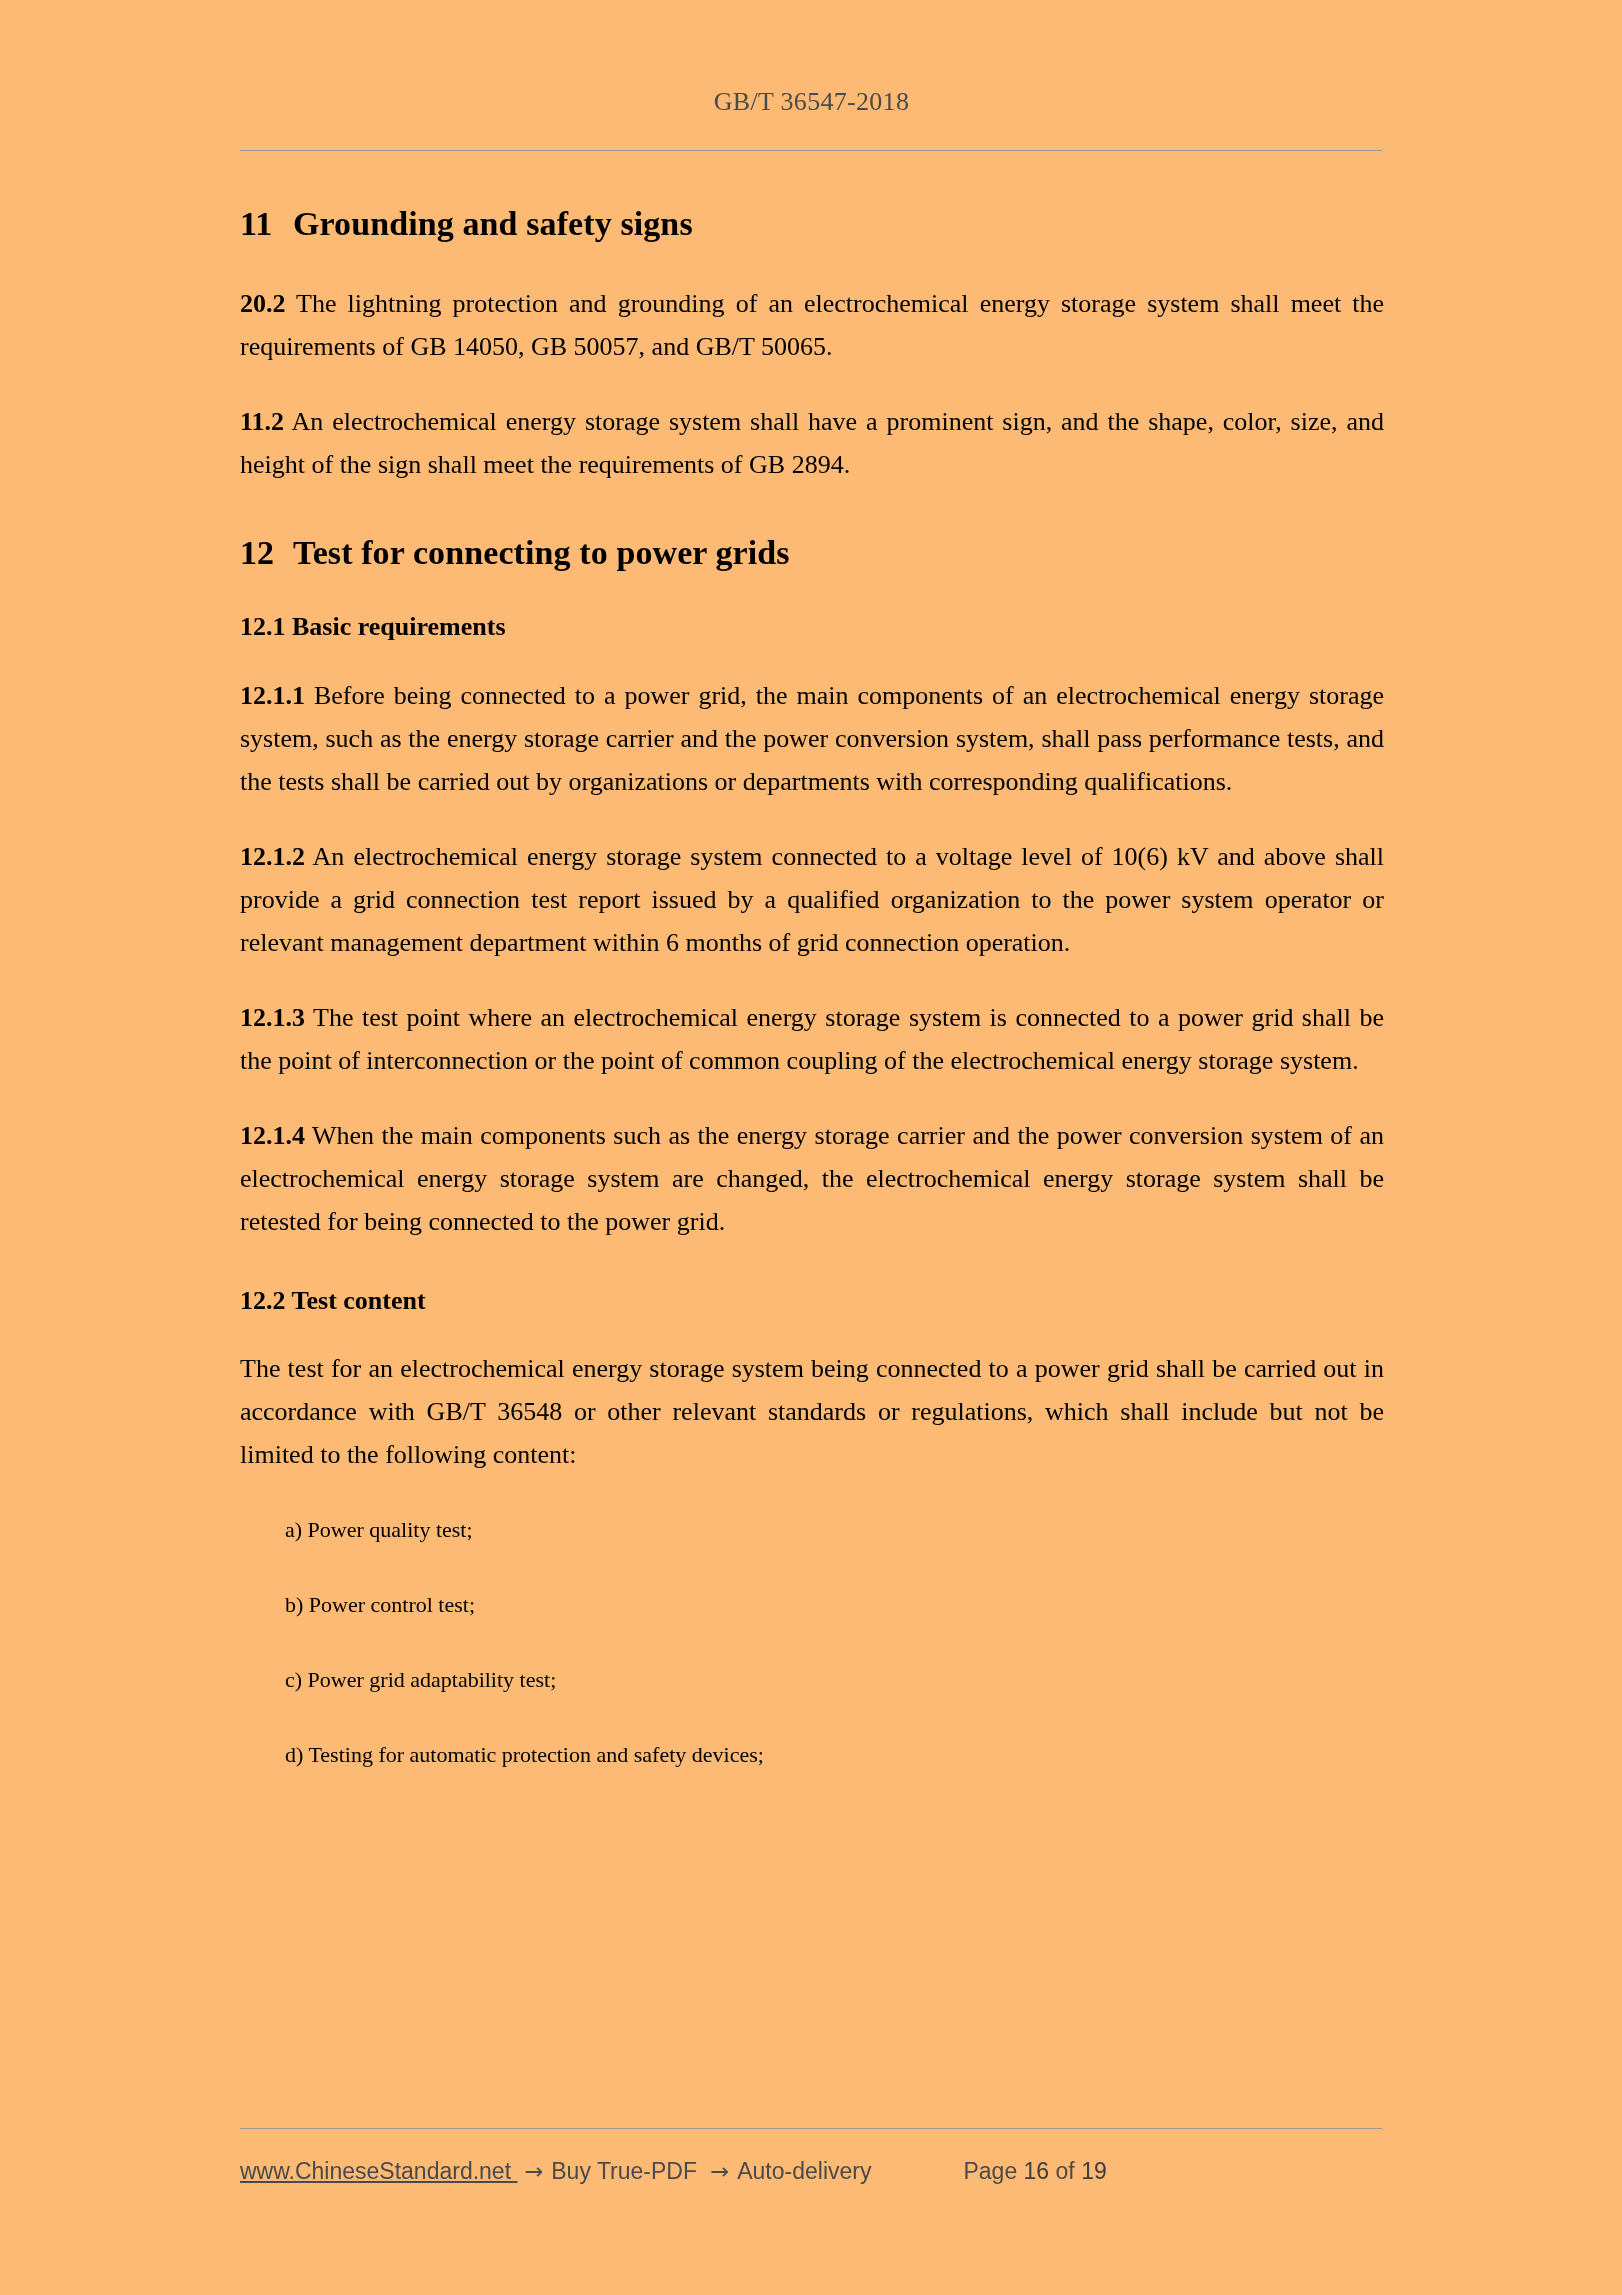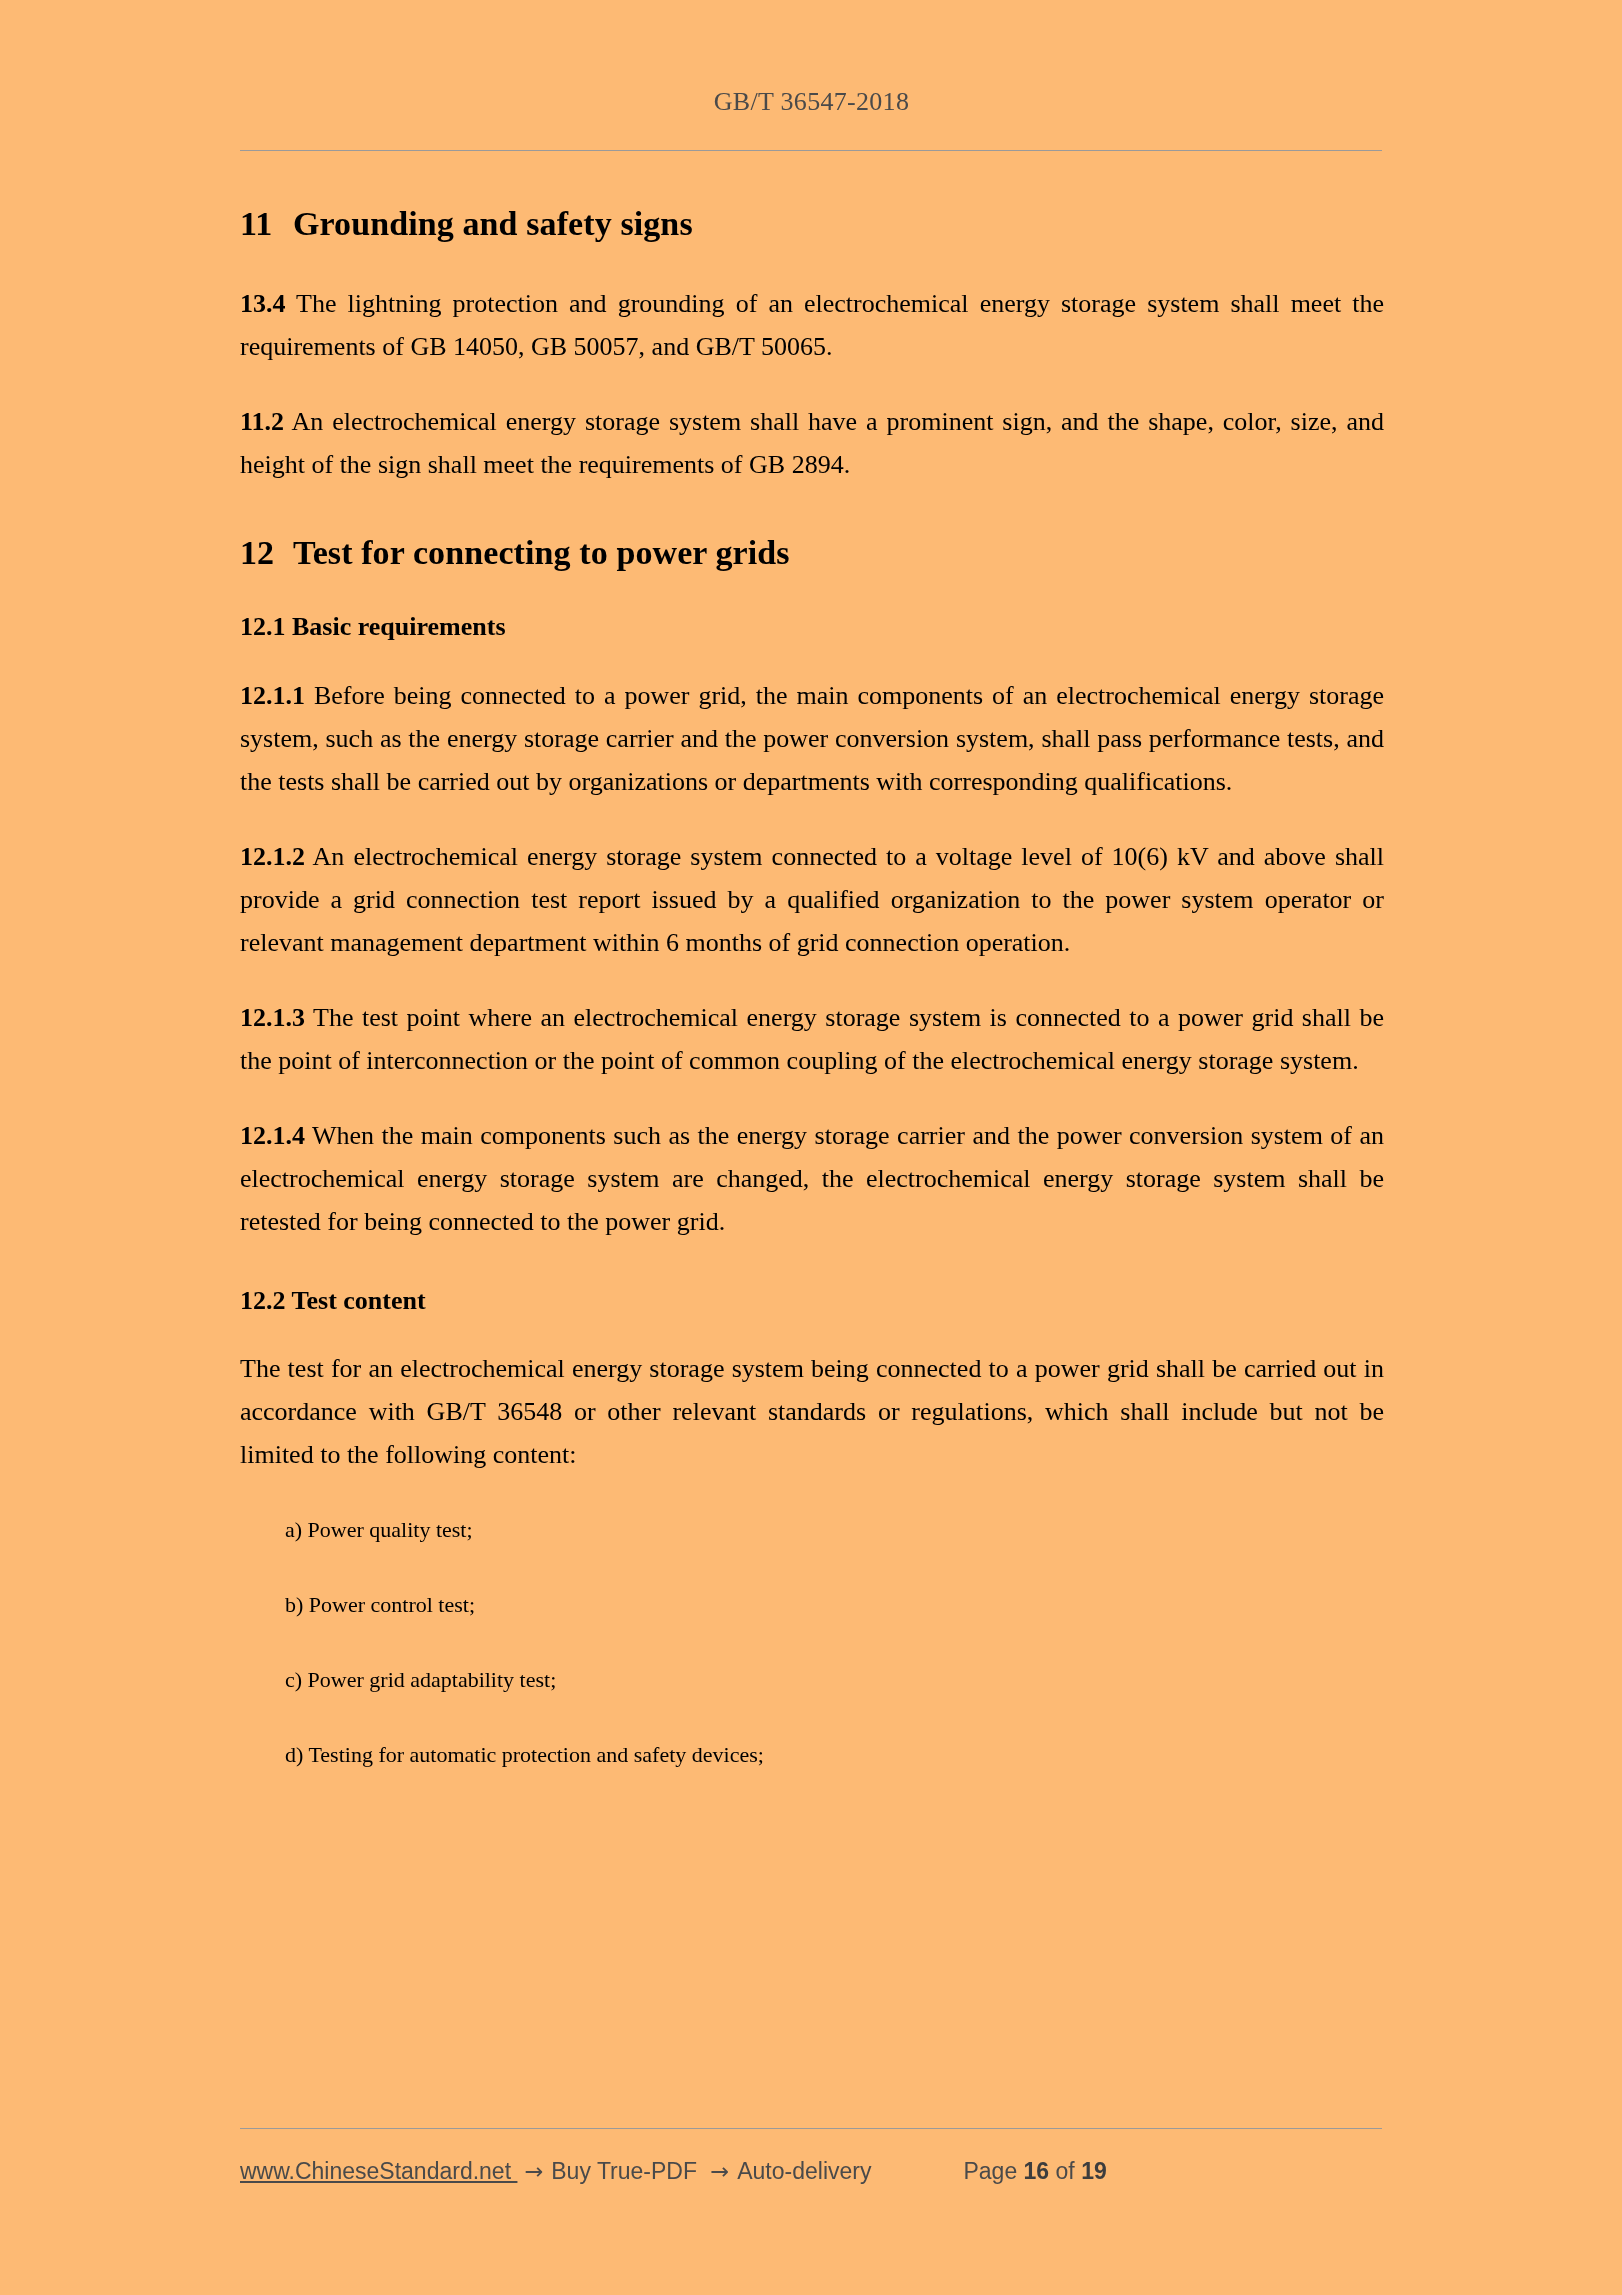--- a/index.html
+++ b/index.html
@@ -138,41 +138,41 @@
   .footer-arrow {
     padding: 0 8.3px 0 6.7px;
     font-family: "DejaVu Sans", sans-serif;
     font-size: 22.5px;
   }
   .footer-right {
     margin-left: 92px;
     white-space: pre;
   }
   .footer-right .pg-strong {
-    font-weight: bold;
+    font-weight: normal;
     color: #3d3d3d;
   }
 </style>
 </head>
 <body>
 
 <div class="page">
 
   <div class="page-header">
     <span class="header-title">GB/T 36547-2018</span>
   </div>
   <div class="header-rule"></div>
 
   <div class="content">
 
     <h1 class="section-heading heading-block"><span class="heading-num">11</span><span>Grounding and safety signs</span></h1>
 
     <div class="sp-after-h1"></div>
 
-    <p class="body-para"><b class="num">13.4</b> <span>The lightning protection and grounding of an electrochemical energy storage system shall meet the requirements of GB 14050, GB 50057, and GB/T 50065.</span></p>
+    <p class="body-para"><b class="num">20.2</b> <span>The lightning protection and grounding of an electrochemical energy storage system shall meet the requirements of GB 14050, GB 50057, and GB/T 50065.</span></p>
 
     <div class="sp-para"></div>
 
     <p class="body-para"><b class="num">11.2</b> <span>An electrochemical energy storage system shall have a prominent sign, and the shape, color, size, and height of the sign shall meet the requirements of GB 2894.</span></p>
 
     <div class="sp-before-h1"></div>
 
     <h1 class="section-heading"><span class="heading-num">12</span><span>Test for connecting to power grids</span></h1>
 
     <div class="sp-after-h1"></div>

